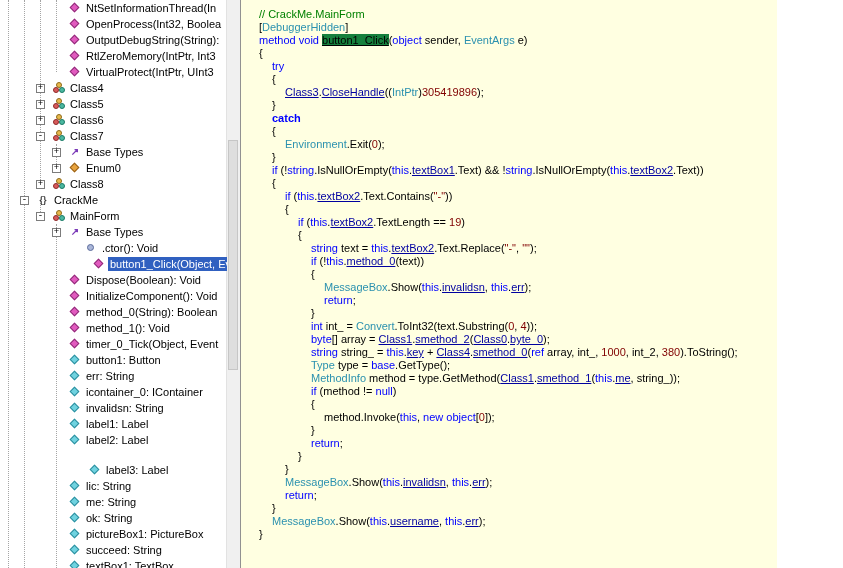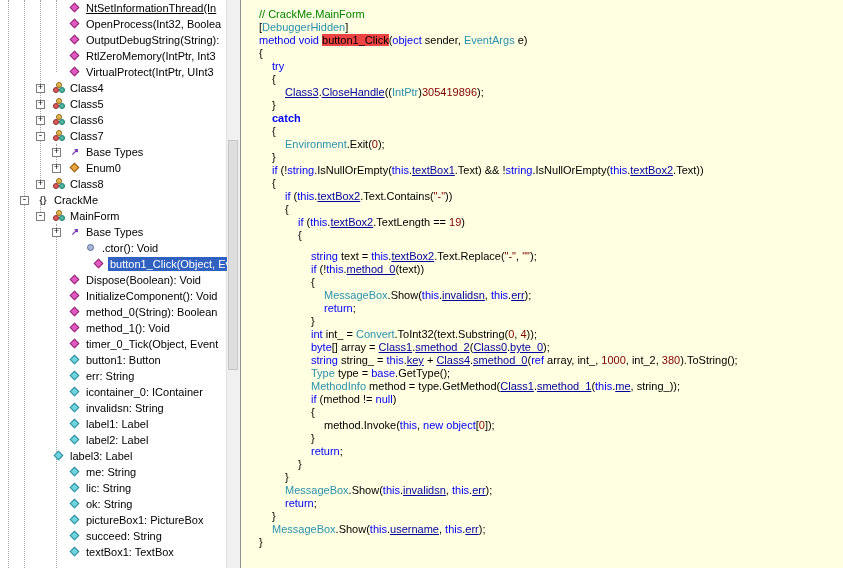--- a/index.html
+++ b/index.html
@@ -46,52 +46,52 @@
   .icon-namespace { font-size:9px; font-weight:bold; color:#3c3c3c; line-height:16px; text-align:center; }
   .icon-basetypes { font-size:10px; font-weight:bold; color:#7a3ab8; line-height:16px; text-align:center; }
   .label { font-size:11px; color:#000; padding:1px 2px; }
   .tree-row.selected .label { background:#3060c0; color:#ffffff; }
 
   .tree-scrollbar { position:absolute; right:0; top:0; width:13px; height:568px; background:#f0f0f0; border-left:1px solid #e2e2e2; }
   .scroll-thumb { position:absolute; left:1px; width:10px; top:140px; height:230px; background:#dedede; border:1px solid #c6c6c6; box-sizing:border-box; }
 
   
   .code-panel {
-    position:absolute; left:240px; top:0; width:603px; height:568px; box-sizing:border-box;
+    position:absolute; left:240px; top:0; width:537px; height:568px; box-sizing:border-box;
     background:#ffffe1; border-left:1px solid #919191; overflow:hidden;
     padding:8px 0 0 18px; font-size:11px; line-height:13px;
   }
   .code-line { height:13px; white-space:pre; }
   .tok-c { color:#008000; }
   .tok-k { color:#0000ff; }
   .tok-s { color:#800000; }
   .tok-n { color:#800000; }
   .tok-l { color:#0000a0; text-decoration:underline; cursor:pointer; }
   .tok-t { color:#2b91af; }
   .tok-p { color:#000000; }
-  .tok-d { color:#000000; background:#ef4444; }
+  .tok-d { color:#000000; background:#15803d;text-decoration:underline; }
 </style>
 </head>
 <body>
 
 <div class="app">
 
   <div class="tree-panel">
     <div class="tree-content">
       <div class="tree-guides">
         <div class="g1"></div>
         <div class="g2"></div>
         <div class="g3"></div>
         <div class="g4"></div>
         <div class="g5"></div>
         <div class="g6"></div>
         <div class="g7"></div>
       </div>
       <div id="tree">
-          <div class="tree-row" style="padding-left: 52px; text-decoration: underline;">
+          <div class="tree-row" style="padding-left: 52px;">
             <span class="exp-slot"></span>
             <span class="icon icon-method"></span>
             <span class="label">NtSetInformationThread(In</span>
           </div>
           <div class="tree-row" style="padding-left: 52px;">
             <span class="exp-slot"></span>
             <span class="icon icon-method"></span>
             <span class="label">OpenProcess(Int32, Boolea</span>
           </div>
           <div class="tree-row" style="padding-left: 52px;">
@@ -261,34 +261,34 @@
           <div class="tree-row" style="padding-left: 52px;">
             <span class="exp-slot"></span>
             <span class="icon icon-field"></span>
             <span class="label">label1: Label</span>
           </div>
           <div class="tree-row" style="padding-left: 52px;">
             <span class="exp-slot"></span>
             <span class="icon icon-field"></span>
             <span class="label">label2: Label</span>
           </div>
-          <div class="tree-row" style="padding-left: 36px;">
+          <div class="tree-row" style="padding-left: 72px; margin-top: 14px;">
             <span class="exp-slot"></span>
             <span class="icon icon-field"></span>
             <span class="label">label3: Label</span>
           </div>
           <div class="tree-row" style="padding-left: 52px;">
             <span class="exp-slot"></span>
             <span class="icon icon-field"></span>
+            <span class="label">lic: String</span>
+          </div>
+          <div class="tree-row" style="padding-left: 52px;">
+            <span class="exp-slot"></span>
+            <span class="icon icon-field"></span>
             <span class="label">me: String</span>
-          </div>
-          <div class="tree-row" style="padding-left: 52px;">
-            <span class="exp-slot"></span>
-            <span class="icon icon-field"></span>
-            <span class="label">lic: String</span>
           </div>
           <div class="tree-row" style="padding-left: 52px;">
             <span class="exp-slot"></span>
             <span class="icon icon-field"></span>
             <span class="label">ok: String</span>
           </div>
           <div class="tree-row" style="padding-left: 52px;">
             <span class="exp-slot"></span>
             <span class="icon icon-field"></span>
             <span class="label">pictureBox1: PictureBox</span>
@@ -323,21 +323,21 @@
         <div class="code-line" style="padding-left: 13px; font-weight: bold;"><span class="tok-k">catch</span></div>
         <div class="code-line" style="padding-left: 13px;"><span class="tok-p">{</span></div>
         <div class="code-line" style="padding-left: 26px;"><span class="tok-t">Environment</span><span class="tok-p">.Exit(</span><span class="tok-n">0</span><span class="tok-p">);</span></div>
         <div class="code-line" style="padding-left: 13px;"><span class="tok-p">}</span></div>
         <div class="code-line" style="padding-left: 13px;"><span class="tok-k">if</span><span class="tok-p"> (!</span><span class="tok-k">string</span><span class="tok-p">.IsNullOrEmpty(</span><span class="tok-k">this</span><span class="tok-p">.</span><span class="tok-l">textBox1</span><span class="tok-p">.Text) &amp;&amp; !</span><span class="tok-k">string</span><span class="tok-p">.IsNullOrEmpty(</span><span class="tok-k">this</span><span class="tok-p">.</span><span class="tok-l">textBox2</span><span class="tok-p">.Text))</span></div>
         <div class="code-line" style="padding-left: 13px;"><span class="tok-p">{</span></div>
         <div class="code-line" style="padding-left: 26px;"><span class="tok-k">if</span><span class="tok-p"> (</span><span class="tok-k">this</span><span class="tok-p">.</span><span class="tok-l">textBox2</span><span class="tok-p">.Text.Contains(</span><span class="tok-s">"-"</span><span class="tok-p">))</span></div>
         <div class="code-line" style="padding-left: 26px;"><span class="tok-p">{</span></div>
         <div class="code-line" style="padding-left: 39px;"><span class="tok-k">if</span><span class="tok-p"> (</span><span class="tok-k">this</span><span class="tok-p">.</span><span class="tok-l">textBox2</span><span class="tok-p">.TextLength == </span><span class="tok-n">19</span><span class="tok-p">)</span></div>
         <div class="code-line" style="padding-left: 39px;"><span class="tok-p">{</span></div>
-        <div class="code-line" style="padding-left: 52px; margin-top: 8px;"><span class="tok-k">string</span><span class="tok-p"> text = </span><span class="tok-k">this</span><span class="tok-p">.</span><span class="tok-l">textBox2</span><span class="tok-p">.Text.Replace(</span><span class="tok-s">"-"</span><span class="tok-p">, </span><span class="tok-s">""</span><span class="tok-p">);</span></div>
+        <div class="code-line" style="padding-left: 52px;"><span class="tok-k">string</span><span class="tok-p"> text = </span><span class="tok-k">this</span><span class="tok-p">.</span><span class="tok-l">textBox2</span><span class="tok-p">.Text.Replace(</span><span class="tok-s">"-"</span><span class="tok-p">, </span><span class="tok-s">""</span><span class="tok-p">);</span></div>
         <div class="code-line" style="padding-left: 52px;"><span class="tok-k">if</span><span class="tok-p"> (!</span><span class="tok-k">this</span><span class="tok-p">.</span><span class="tok-l">method_0</span><span class="tok-p">(text))</span></div>
         <div class="code-line" style="padding-left: 52px;"><span class="tok-p">{</span></div>
         <div class="code-line" style="padding-left: 65px;"><span class="tok-t">MessageBox</span><span class="tok-p">.Show(</span><span class="tok-k">this</span><span class="tok-p">.</span><span class="tok-l">invalidsn</span><span class="tok-p">, </span><span class="tok-k">this</span><span class="tok-p">.</span><span class="tok-l">err</span><span class="tok-p">);</span></div>
         <div class="code-line" style="padding-left: 65px;"><span class="tok-k">return</span><span class="tok-p">;</span></div>
         <div class="code-line" style="padding-left: 52px;"><span class="tok-p">}</span></div>
         <div class="code-line" style="padding-left: 52px;"><span class="tok-k">int</span><span class="tok-p"> int_ = </span><span class="tok-t">Convert</span><span class="tok-p">.ToInt32(text.Substring(</span><span class="tok-n">0</span><span class="tok-p">, </span><span class="tok-n">4</span><span class="tok-p">));</span></div>
         <div class="code-line" style="padding-left: 52px;"><span class="tok-k">byte</span><span class="tok-p">[] array = </span><span class="tok-l">Class1</span><span class="tok-p">.</span><span class="tok-l">smethod_2</span><span class="tok-p">(</span><span class="tok-l">Class0</span><span class="tok-p">.</span><span class="tok-l">byte_0</span><span class="tok-p">);</span></div>
         <div class="code-line" style="padding-left: 52px;"><span class="tok-k">string</span><span class="tok-p"> string_ = </span><span class="tok-k">this</span><span class="tok-p">.</span><span class="tok-l">key</span><span class="tok-p"> + </span><span class="tok-l">Class4</span><span class="tok-p">.</span><span class="tok-l">smethod_0</span><span class="tok-p">(</span><span class="tok-k">ref</span><span class="tok-p"> array, int_, </span><span class="tok-n">1000</span><span class="tok-p">, int_2, </span><span class="tok-n">380</span><span class="tok-p">).ToString();</span></div>
         <div class="code-line" style="padding-left: 52px;"><span class="tok-t">Type</span><span class="tok-p"> type = </span><span class="tok-k">base</span><span class="tok-p">.GetType();</span></div>
         <div class="code-line" style="padding-left: 52px;"><span class="tok-t">MethodInfo</span><span class="tok-p"> method = type.GetMethod(</span><span class="tok-l">Class1</span><span class="tok-p">.</span><span class="tok-l">smethod_1</span><span class="tok-p">(</span><span class="tok-k">this</span><span class="tok-p">.</span><span class="tok-l">me</span><span class="tok-p">, string_));</span></div>

